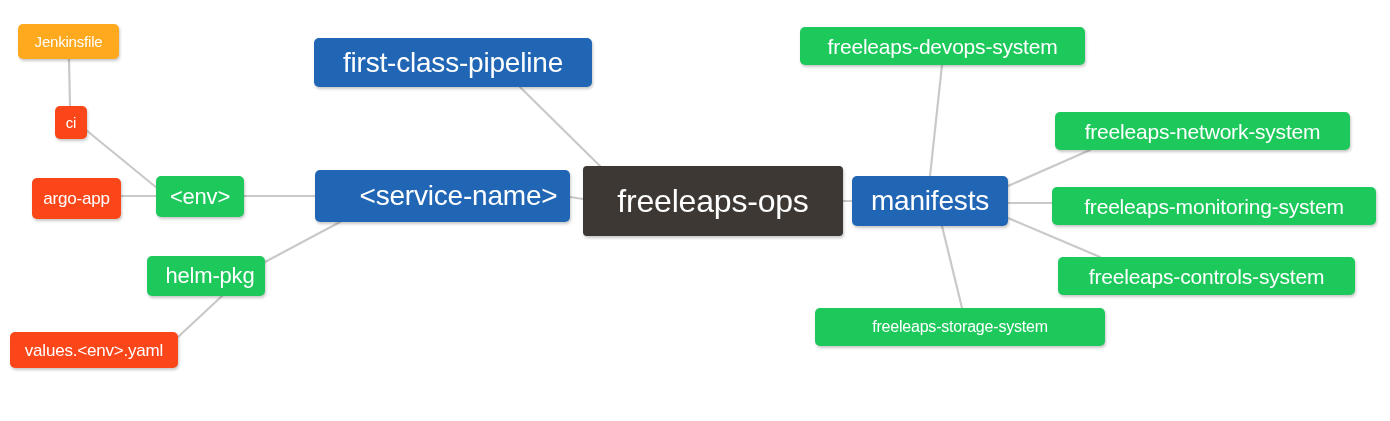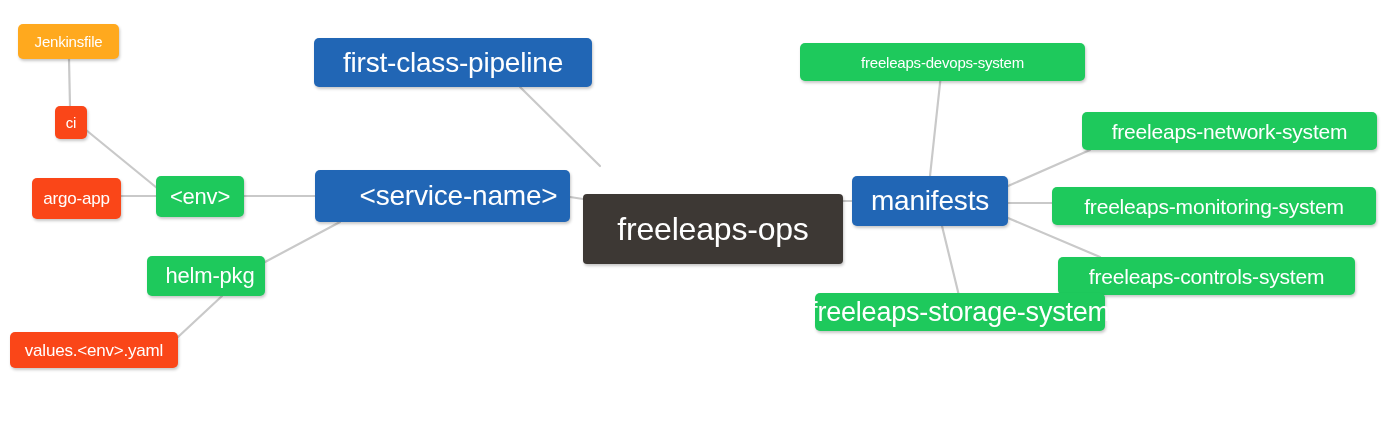--- a/index.html
+++ b/index.html
@@ -70,21 +70,21 @@
     </svg>
   <div id="node-layer">
       <div class="node orange" style="left: 18px; top: 24px; width: 101px; height: 35px; font-size: 15px;">Jenkinsfile</div>
       <div class="node red" style="left: 55px; top: 106px; width: 32px; height: 33px; font-size: 15px;">ci</div>
       <div class="node red" style="left: 32px; top: 178px; width: 89px; height: 41px; font-size: 17px;">argo-app</div>
       <div class="node green" style="left: 156px; top: 176px; width: 88px; height: 41px; font-size: 22px;">&lt;env&gt;</div>
       <div class="node green" style="left: 147px; top: 256px; width: 118px; height: 40px; font-size: 22px; padding-left: 8px;">helm-pkg</div>
       <div class="node red" style="left: 10px; top: 332px; width: 168px; height: 36px; font-size: 17px;">values.&lt;env&gt;.yaml</div>
       <div class="node blue" style="left: 314px; top: 38px; width: 278px; height: 49px; font-size: 28px;">first-class-pipeline</div>
       <div class="node blue" style="left: 315px; top: 170px; width: 255px; height: 52px; font-size: 28px; padding-left: 32px;">&lt;service-name&gt;</div>
-      <div class="node root" style="left: 583px; top: 166px; width: 260px; height: 70px; font-size: 32px; margin-top: 28px;">freeleaps-ops</div>
+      <div class="node root" style="left: 583px; top: 166px; width: 260px; height: 70px; font-size: 32px;">freeleaps-ops</div>
       <div class="node blue" style="left: 852px; top: 176px; width: 156px; height: 50px; font-size: 28px;">manifests</div>
-      <div class="node green" style="left: 800px; top: 27px; width: 285px; height: 38px; font-size: 15px; margin-top: 16px;">freeleaps-devops-system</div>
-      <div class="node green" style="left: 1055px; top: 112px; width: 295px; height: 38px; font-size: 21px; margin-left: 27px;">freeleaps-network-system</div>
+      <div class="node green" style="left: 800px; top: 27px; width: 285px; height: 38px; font-size: 21px;">freeleaps-devops-system</div>
+      <div class="node green" style="left: 1055px; top: 112px; width: 295px; height: 38px; font-size: 21px;">freeleaps-network-system</div>
       <div class="node green" style="left: 1052px; top: 187px; width: 324px; height: 38px; font-size: 21px;">freeleaps-monitoring-system</div>
       <div class="node green" style="left: 1058px; top: 257px; width: 297px; height: 38px; font-size: 21px;">freeleaps-controls-system</div>
-      <div class="node green" style="left: 815px; top: 293px; width: 290px; height: 38px; font-size: 27px;">freeleaps-storage-system</div>
+      <div class="node green" style="left: 815px; top: 308px; width: 290px; height: 38px; font-size: 16px;">freeleaps-storage-system</div>
     </div>
 </div>
 
 </body></html>

